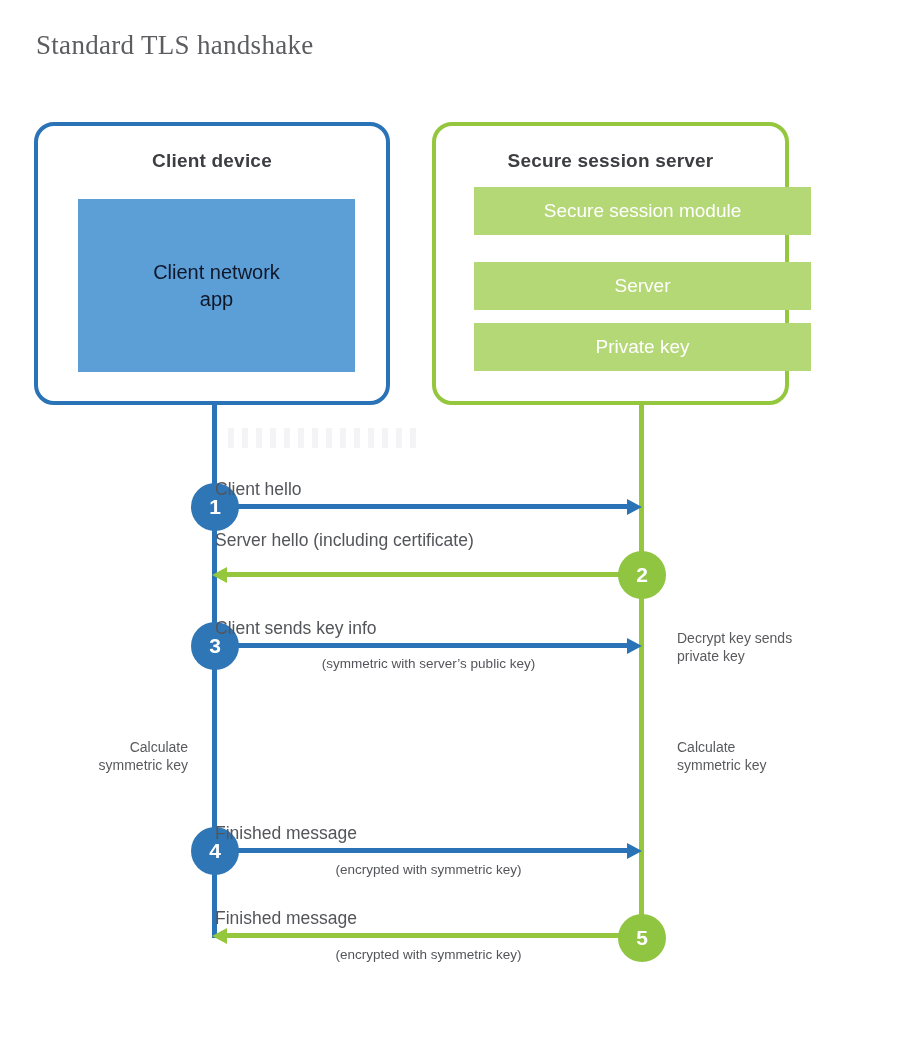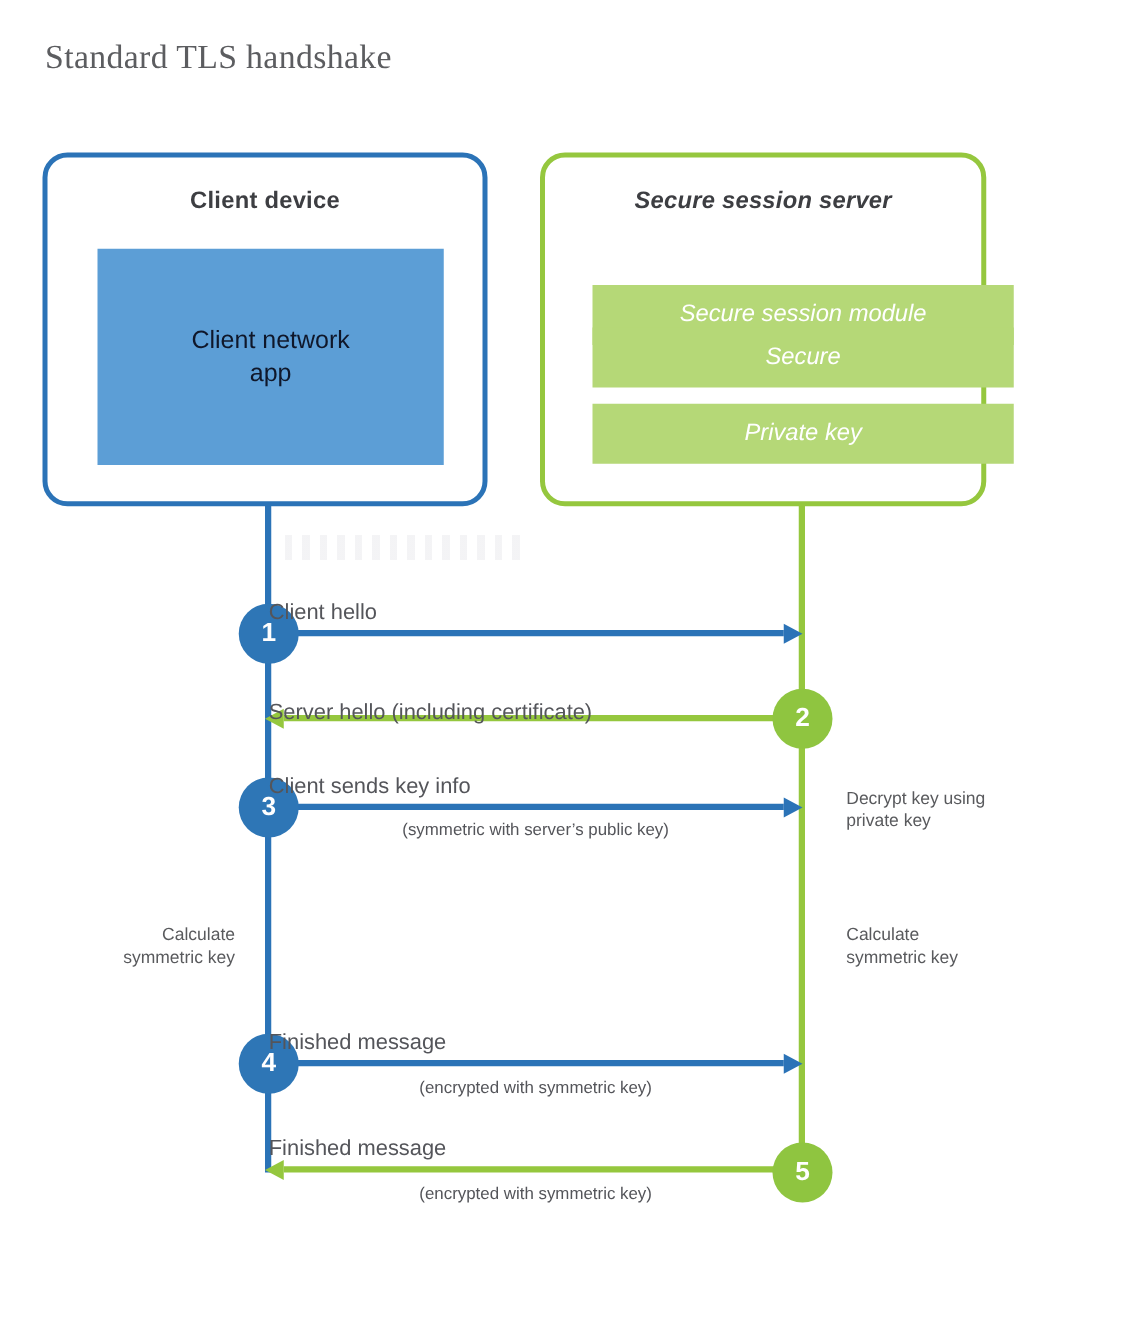--- a/index.html
+++ b/index.html
@@ -10,35 +10,35 @@
     --ink:#3d3e42;--label:#54555a;
   }
   .abs{position:absolute;}
   .page-title{
     left:36px;top:30px;font-size:27px;font-weight:300;color:#5c5d60;letter-spacing:.3px;font-family:Liberation Serif, serif;
   }
   .actor-box{
     top:122px;height:283px;background:#fff;box-sizing:border-box;border-radius:20px;
   }
   .client-box{left:34px;width:356px;border:4px solid var(--blue);}
-  .server-box{left:432px;width:357px;border:4px solid var(--green);font-style:italic;}
+  .server-box{left:432px;width:357px;border:4px solid var(--green);}
   .actor-title{
     position:absolute;left:0;top:24px;width:100%;text-align:center;
     font-size:19px;font-weight:700;color:var(--ink);letter-spacing:.2px;
   }
   .client-app{
     position:absolute;left:40px;top:73px;width:277px;height:173px;background:var(--blue-fill);
     color:#0f172a;font-size:20px;line-height:27px;display:flex;align-items:center;justify-content:center;
     text-align:center;white-space:pre-line;
   }
   .server-bar{
     position:absolute;left:38px;width:337px;height:48px;background:var(--green-fill);
     color:#fff;font-size:19px;display:flex;align-items:center;justify-content:center;
   }
-  .bar-0{top:61px;margin-top:41px;}  .bar-1{top:136px;}  .bar-2{top:197px;}
+  .bar-0{top:61px;}  .bar-1{top:136px;}  .bar-2{top:197px;}
   .vline{width:5px;top:403px;height:535px;}
   .vline-blue{left:212px;background:var(--blue);}
   .vline-green{left:639px;background:var(--green);}
   .step-circle{
     width:48px;height:48px;border-radius:50%;color:#fff;font-size:21px;font-weight:700;
     display:flex;align-items:center;justify-content:center;z-index:3;
   }
   .circle-blue{background:#2e76b6;}
   .circle-green{background:#8fc540;}
   .hline{height:5px;z-index:2;}
@@ -72,46 +72,46 @@
 
   <div class="abs actor-box client-box">
     <div class="actor-title">Client device</div>
     <div class="client-app">Client network
 app</div>
   </div>
 
   <div class="abs actor-box server-box">
     <div class="actor-title">Secure session server</div>
     <div class="server-bar bar-0">Secure session module</div>
-    <div class="server-bar bar-1">Secure</div>
+    <div class="server-bar bar-1">Server</div>
     <div class="server-bar bar-2">Private key</div>
   </div>
 
   <div class="abs ghost"></div>
 
   <div class="abs vline vline-blue"></div>
   <div class="abs vline vline-green"></div>
 
   <div class="abs msg-label" style="top:479px">Client hello</div>
   <div class="abs hline hline-blue" style="top:504px"></div>
   <div class="abs ah ah-right" style="top:499px"></div>
   <div class="abs step-circle circle-blue" style="left:191px;top:483px">1</div>
 
-  <div class="abs msg-label" style="top:559px">Server hello (including certificate)</div>
+  <div class="abs msg-label" style="top:530px">Server hello (including certificate)</div>
   <div class="abs hline hline-green" style="top:572px"></div>
   <div class="abs ah ah-left" style="top:567px"></div>
   <div class="abs step-circle circle-green" style="left:618px;top:551px">2</div>
 
   <div class="abs msg-label" style="top:618px">Client sends key info</div>
   <div class="abs hline hline-blue" style="top:643px"></div>
   <div class="abs ah ah-right" style="top:638px"></div>
   <div class="abs step-circle circle-blue" style="left:191px;top:622px">3</div>
   <div class="abs msg-sublabel" style="top:656px">(symmetric with server’s public key)</div>
 
-  <div class="abs side-note note-right" style="top:630px">Decrypt key using
+  <div class="abs side-note note-right" style="top:630px">Decrypt key sends
 private key</div>
   <div class="abs side-note note-left" style="top:739px">Calculate
 symmetric key</div>
   <div class="abs side-note note-right" style="top:739px">Calculate
 symmetric key</div>
 
   <div class="abs msg-label" style="top:823px">Finished message</div>
   <div class="abs hline hline-blue" style="top:848px"></div>
   <div class="abs ah ah-right" style="top:843px"></div>
   <div class="abs step-circle circle-blue" style="left:191px;top:827px">4</div>

